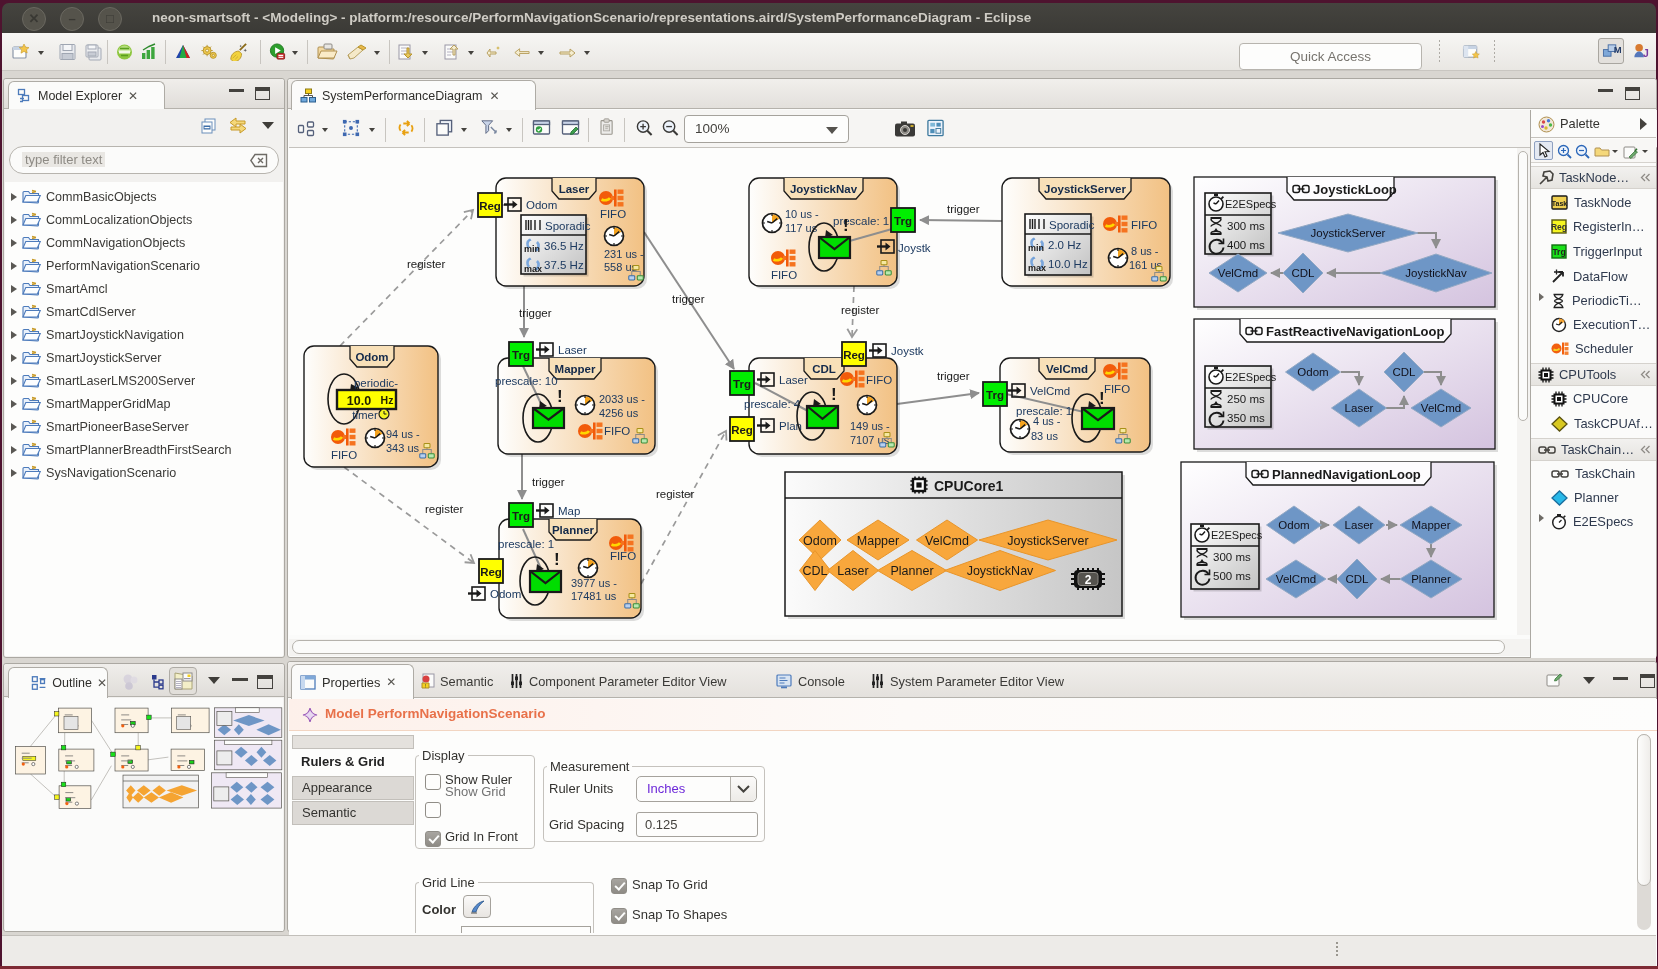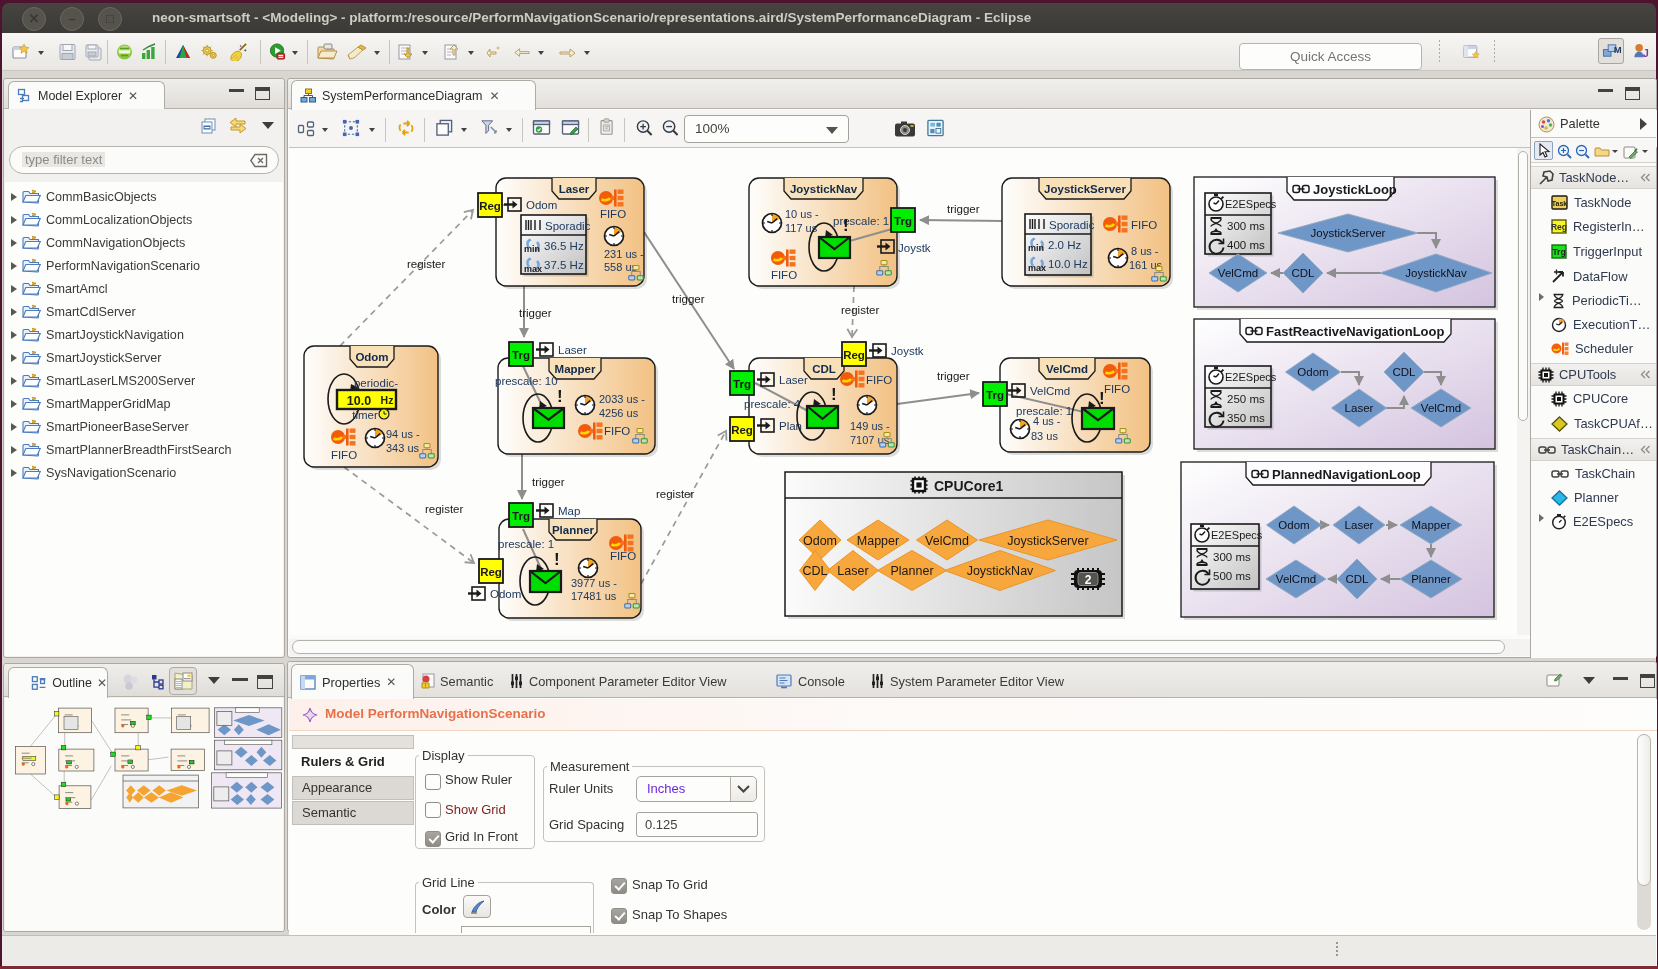--- a/index.html
+++ b/index.html
@@ -1359,21 +1359,21 @@
         </div>
   <div style="position:absolute;left:4px;top:139px;width:122px;height:24px;background:#DCD9D5;border:1px solid #C2BFBA;font-size:13px;color:#33322F;">
           <span style="position:absolute;left:9px;top:3px;">Semantic</span>
         </div>
   <fieldset style="position:absolute;left:127px;top:86px;width:120px;height:101px;border:1px solid #C5C2BD;border-radius:4px;font-size:13px;color:#33322F;">
           <legend style="margin-left:3px;padding:0 3px;font-size:13px;">Display</legend>
         </fieldset>
   <div class="cb" style="left:137px;top:112px;"></div>
         <span style="position:absolute;left:157px;top:110px;font-size:13px;color:#33322F;">Show Ruler</span>
   <div class="cb" style="left:137px;top:140px;"></div>
-        <span style="position:absolute;left:157px;top:140px;font-size:13px;color:#7f1d1d;">Show Grid</span>
+        <span style="position:absolute;left:157px;top:122px;font-size:13px;color:#737373;">Show Grid</span>
   <div class="cb cbk" style="left:137px;top:169px;"></div>
         <span style="position:absolute;left:157px;top:167px;font-size:13px;color:#33322F;">Grid In Front</span>
   <fieldset style="position:absolute;left:255px;top:97px;width:222px;height:83px;border:1px solid #C5C2BD;border-radius:4px;">
           <legend style="margin-left:3px;padding:0 3px;font-size:13px;color:#33322F;">Measurement</legend>
         </fieldset>
   <span style="position:absolute;left:261px;top:119px;font-size:13px;color:#33322F;">Ruler Units</span>
   <div style="position:absolute;left:348px;top:114px;width:121px;height:26px;background:#FDFDFC;border:1px solid #A5A29C;border-radius:5px;">
     <span style="position:absolute;left:10px;top:4px;font-size:13px;color:#6d28d9;">Inches</span>
     <div style="position:absolute;right:0;top:0;width:26px;height:24px;border-left:1px solid #B5B2AC;border-radius:0 5px 5px 0;background:linear-gradient(#FBFAF9,#EDEBE7);">
             <svg style="position:absolute;left:6px;top:8px;" width="13" height="8" viewBox="0 0 13 8">

